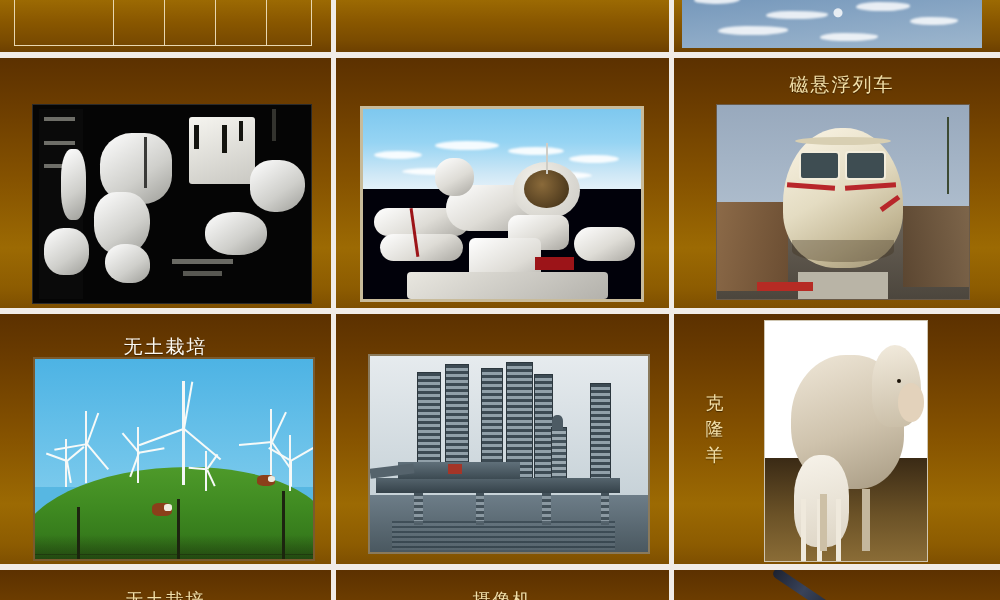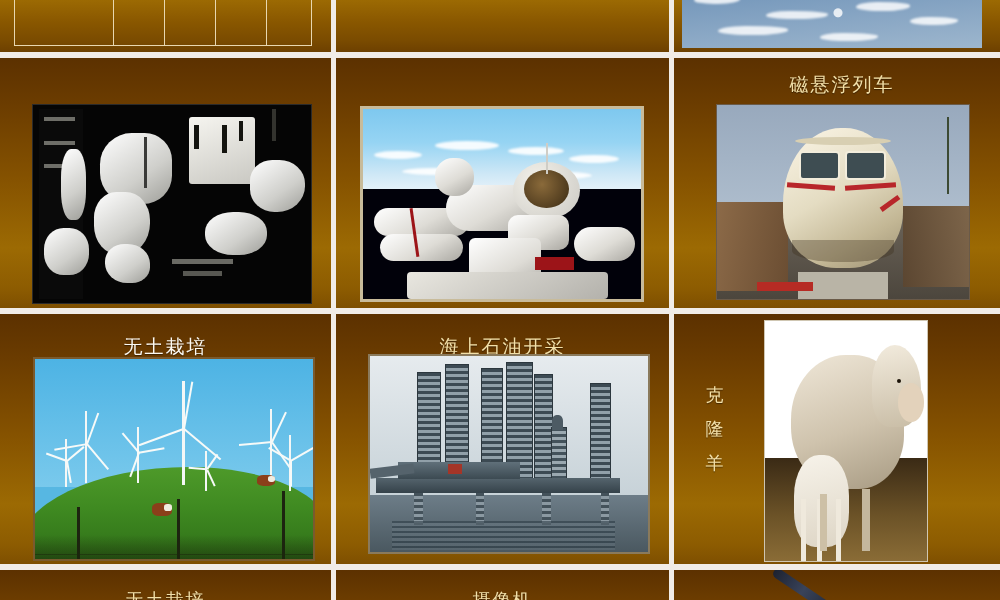--- a/index.html
+++ b/index.html
@@ -103,22 +103,22 @@
   
   .rig{left:32px;top:40px;width:278px;height:196px;border:2px solid #8a7a5c;background:#cfd7dc;}
   .rg-sky{position:absolute;left:0;top:0;right:0;height:72%;background:linear-gradient(to bottom,#e6ebee,#c7d2d8);}
   .rg-sea{position:absolute;left:0;bottom:0;right:0;height:29%;background:linear-gradient(to bottom,#6d7d88,#4a5860);}
   .tower{position:absolute;background:repeating-linear-gradient(to bottom,#3c4a53 0 3px,#91a0a9 3px 6px);border:1px solid #2c373e;}
   .deck{position:absolute;background:linear-gradient(to bottom,#55646d,#35424a);}
   .leg{position:absolute;background:repeating-linear-gradient(to bottom,#44525b 0 3px,#8b99a2 3px 6px);}
   .refl{position:absolute;background:repeating-linear-gradient(to bottom,rgba(40,55,65,.55) 0 2px,rgba(120,135,145,.25) 2px 5px);}
 
   
-  .vtitle{position:absolute;left:28px;top:64px;width:26px;color:#f3e0a8;font-size:18px;
-    line-height:34px;text-align:center;letter-spacing:1px;text-shadow:0 1px 1px rgba(0,0,0,.45);}
+  .vtitle{position:absolute;left:28px;top:76px;width:26px;color:#f3e0a8;font-size:18px;
+    line-height:26px;text-align:center;letter-spacing:1px;text-shadow:0 1px 1px rgba(0,0,0,.45);}
   .sheep{left:90px;top:6px;width:162px;height:240px;background:#fff;border:1px solid #cfc6b2;}
   .sh-dark{position:absolute;left:0;bottom:0;right:0;height:43%;background:linear-gradient(to bottom,#3a2a15,#6b5227 55%,#8a6c36);}
   .sh-body{position:absolute;left:16%;top:14%;width:70%;height:56%;border-radius:48% 44% 40% 46%;
     background:linear-gradient(160deg,#efe7d8,#cfc3ad 55%,#a79a82);}
   .sh-head{position:absolute;right:4%;top:10%;width:30%;height:34%;border-radius:52% 60% 44% 40%;
     background:linear-gradient(170deg,#f2ebdd,#c9bda6);}
   .sh-face{position:absolute;right:2%;top:26%;width:16%;height:16%;border-radius:50%;background:#e3d2bb;}
   .sh-eye{position:absolute;right:16%;top:24%;width:4px;height:4px;border-radius:50%;background:#1b1208;}
   .lamb{position:absolute;left:18%;bottom:6%;width:34%;height:38%;border-radius:45% 45% 38% 38%;
     background:linear-gradient(165deg,#f7f3ea,#ddd5c5);}
@@ -282,21 +282,20 @@
 
       <div class="post" style="left:15%;height:26%"></div>
       <div class="post" style="left:51%;height:30%"></div>
       <div class="post" style="left:89%;height:34%"></div>
       <div style="position:absolute;left:0;bottom:2%;width:100%;height:1px;background:rgba(30,40,15,.55)"></div>
       <div style="position:absolute;left:0;bottom:0;width:100%;height:12%;background:linear-gradient(to bottom,rgba(30,50,15,0),rgba(25,40,10,.55))"></div>
     </div>
   </div>
 
   <div class="slide r3">
-    <div class="stitle">海上石油开采</div>
     <div class="photo rig">
       <div class="rg-sky"></div>
       <div class="rg-sea"></div>
 
       <div class="tower" style="left:17%;top:8%;width:8%;height:58%"></div>
       <div class="tower" style="left:27%;top:4%;width:8%;height:62%"></div>
       <div class="tower" style="left:40%;top:6%;width:7%;height:60%"></div>
       <div class="tower" style="left:49%;top:3%;width:9%;height:63%"></div>
       <div class="tower" style="left:59%;top:9%;width:6%;height:56%"></div>
       <div class="tower" style="left:79%;top:14%;width:7%;height:52%"></div>

